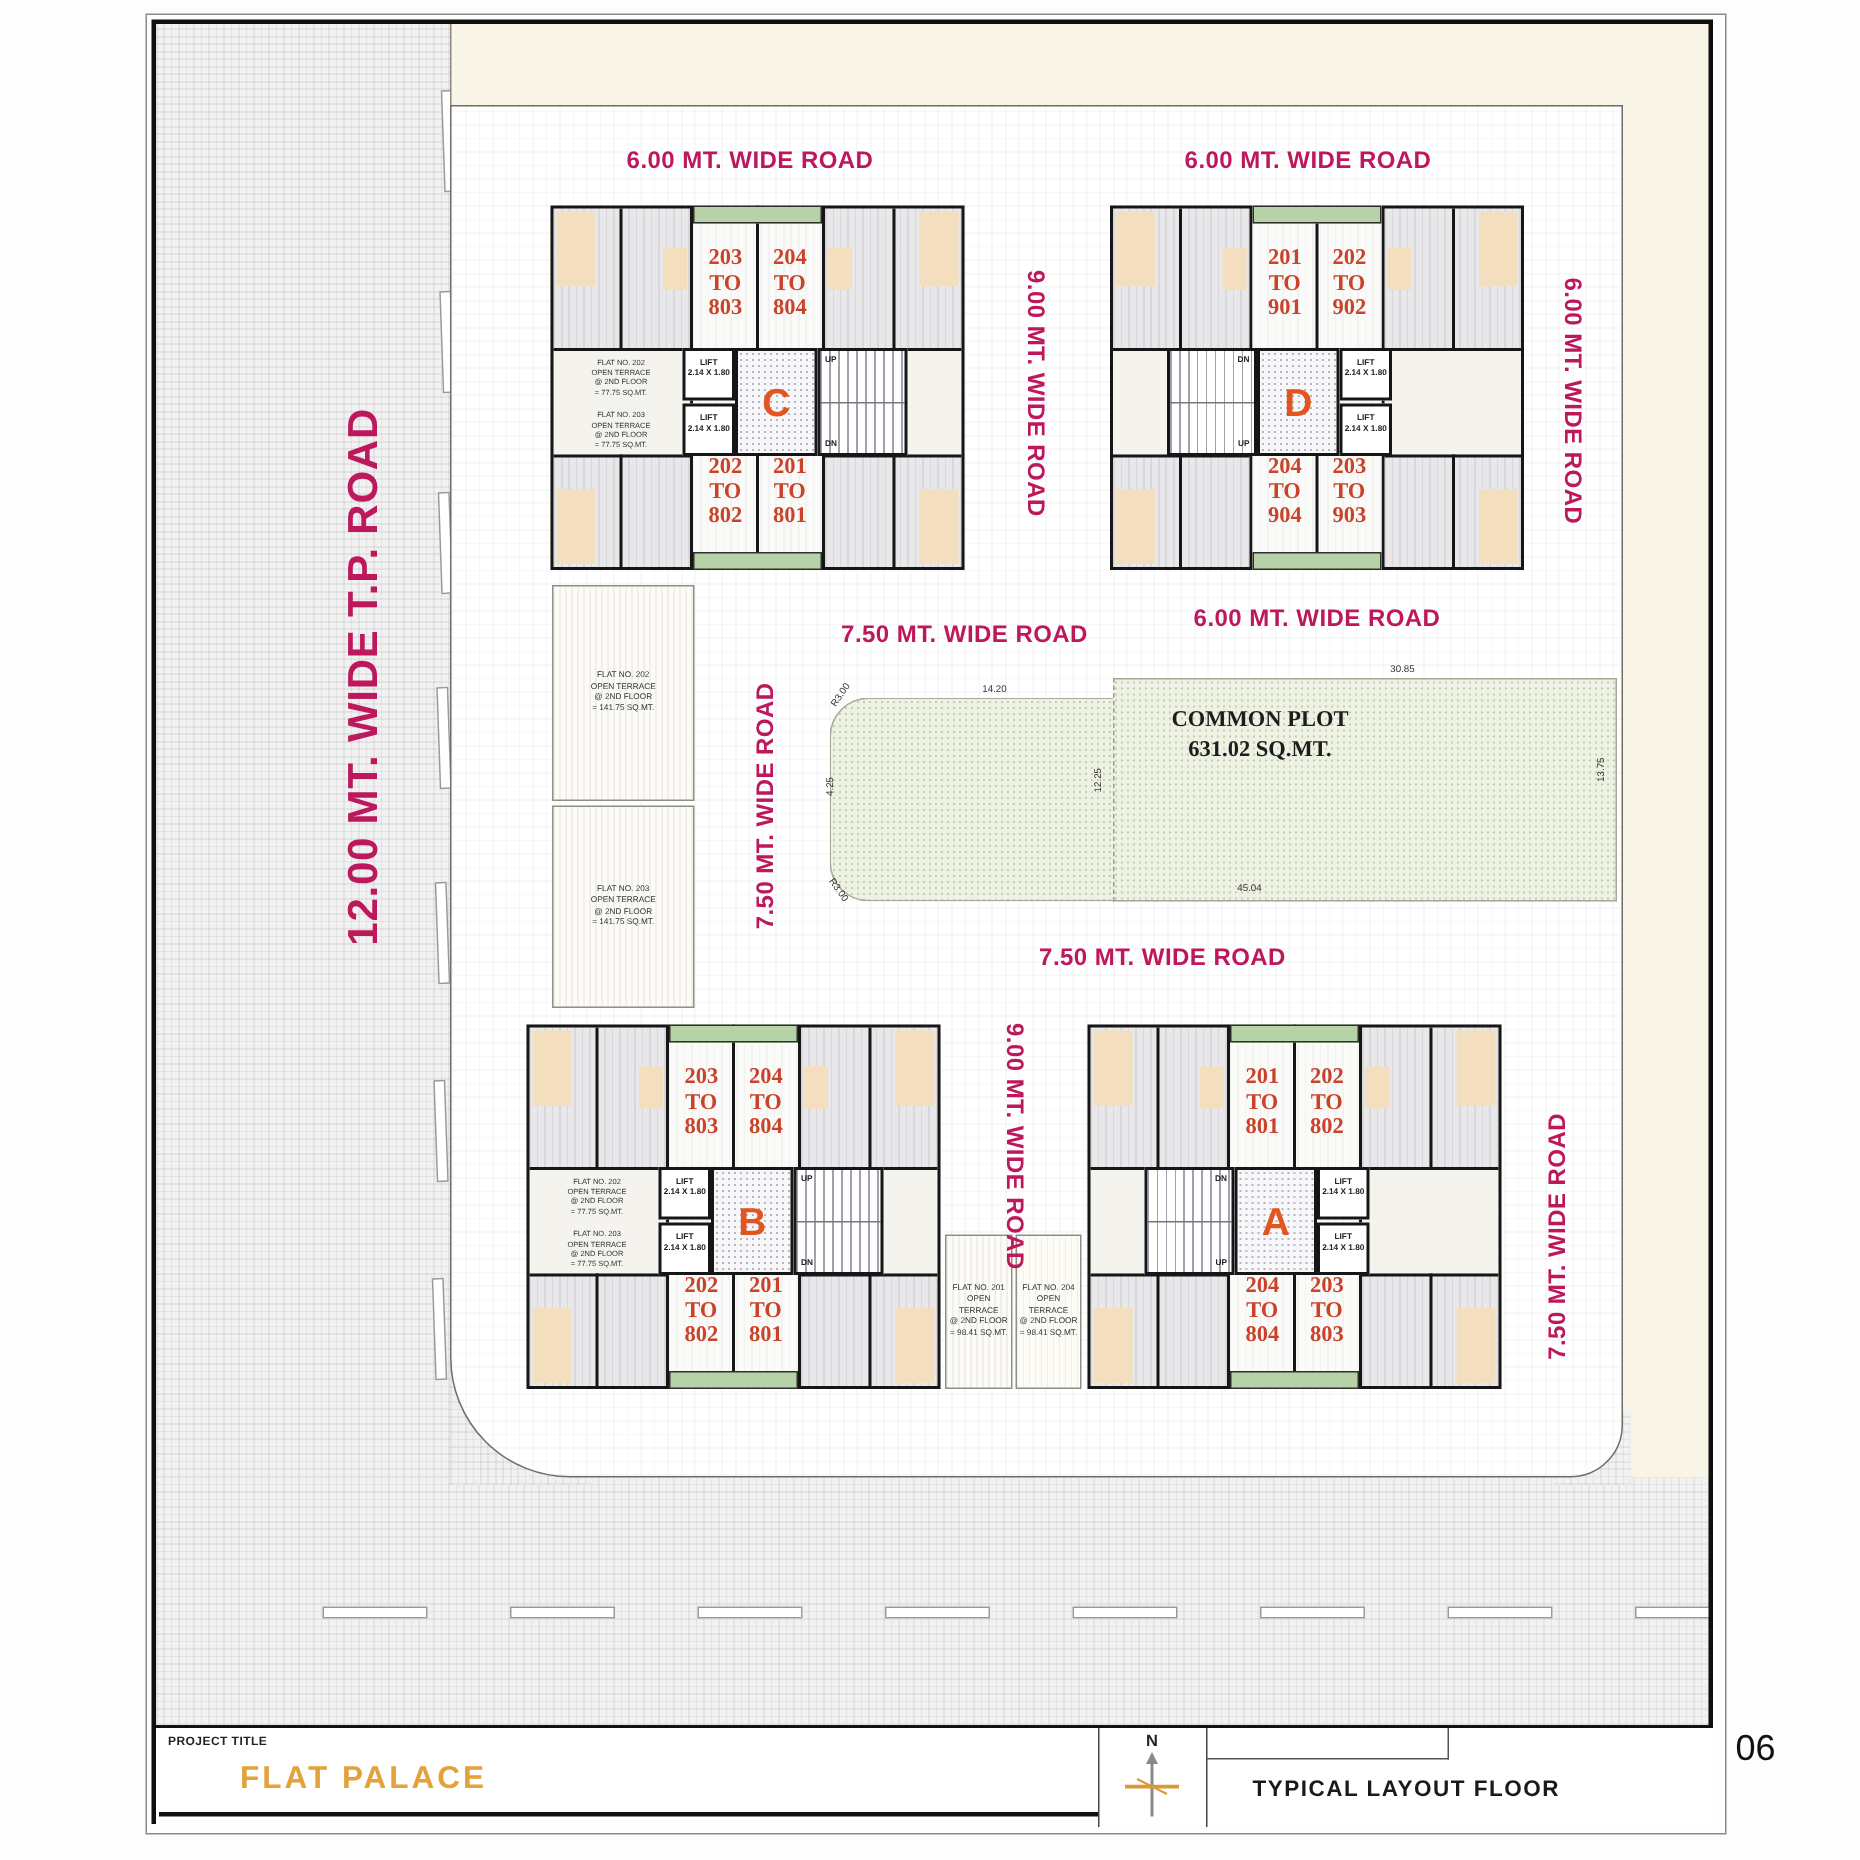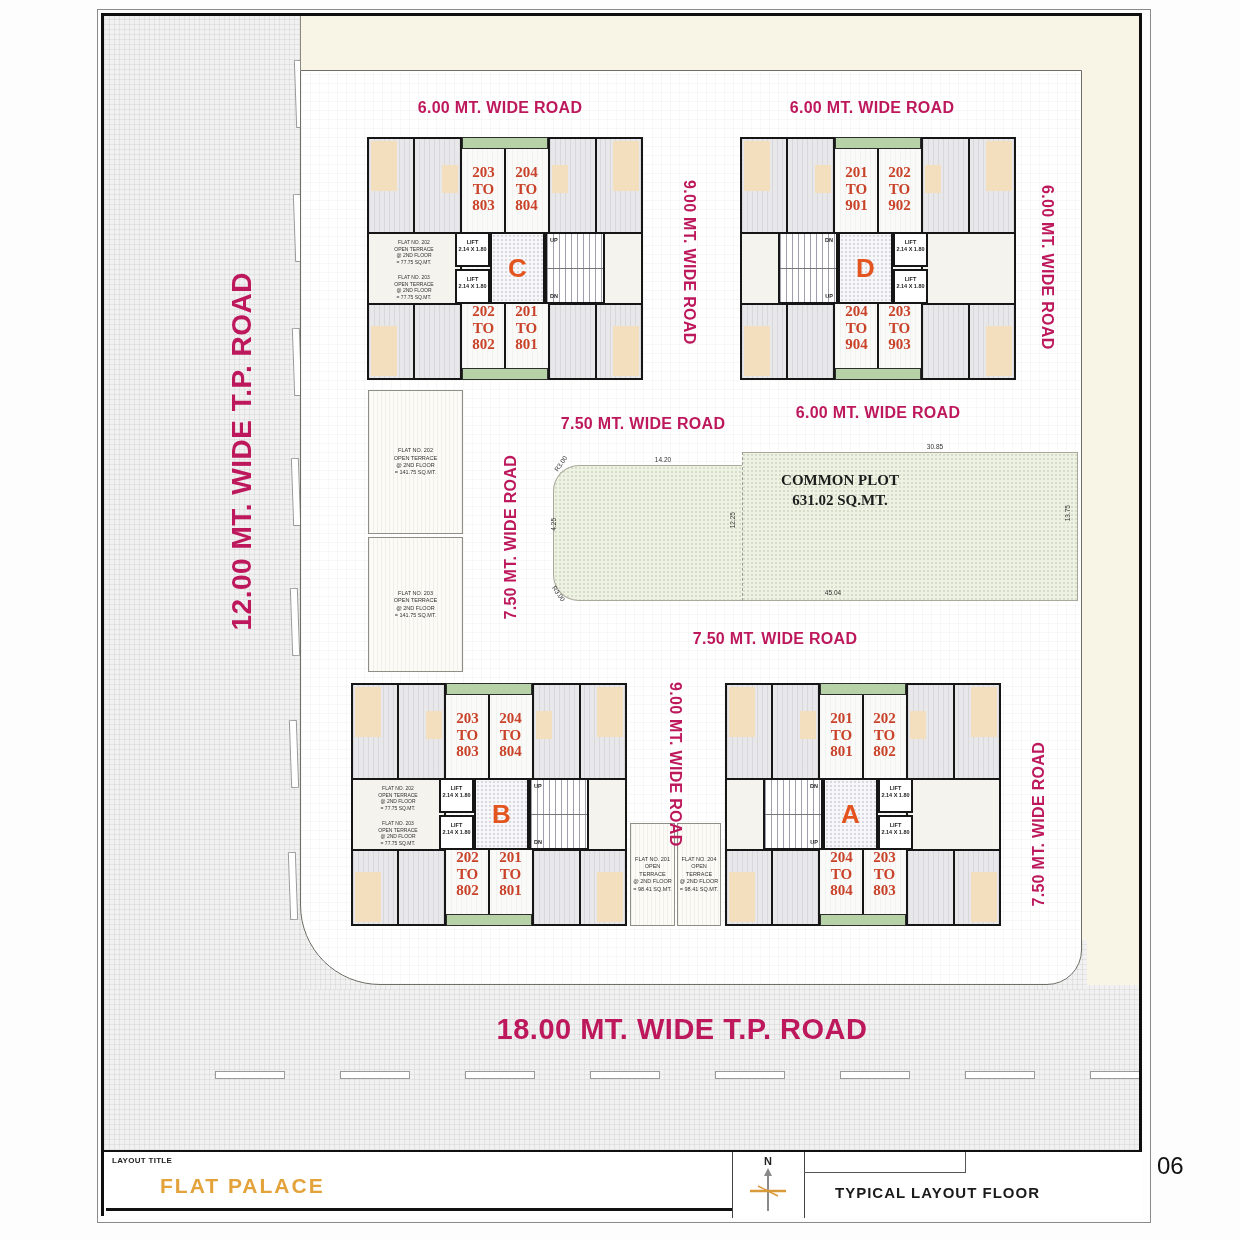--- a/index.html
+++ b/index.html
@@ -316,27 +316,26 @@
   <div class="rl cx" style="left:872px;top:99px">6.00 MT. WIDE ROAD</div>
   <div class="rl vcw" style="left:680px;top:180px">9.00 MT. WIDE ROAD</div>
   <div class="rl vcw" style="left:1038px;top:185px">6.00 MT. WIDE ROAD</div>
   <div class="rl cx" style="left:643px;top:415px">7.50 MT. WIDE ROAD</div>
   <div class="rl cx" style="left:878px;top:404px">6.00 MT. WIDE ROAD</div>
   <div class="rl vccw" style="left:502px;top:455px">7.50 MT. WIDE ROAD</div>
   <div class="rl cx" style="left:775px;top:630px">7.50 MT. WIDE ROAD</div>
   <div class="rl vcw" style="left:666px;top:682px">9.00 MT. WIDE ROAD</div>
   <div class="rl vccw" style="left:1030px;top:742px">7.50 MT. WIDE ROAD</div>
   <div class="rl vccw tp" style="left:226px;top:272px">12.00 MT. WIDE T.P. ROAD</div>
-  <div class="rl cx tp" style="left:682px;top:1013px;font-size:29px">18.00 MT. WIDE T.P. ROAD</div>
 
   <div class="tb">
     <div class="v1"></div>
     <div class="v2"></div>
     <div class="botline"></div>
-    <span class="lbl-sm" style="left:8px;top:4px">LAYOUT TITLE</span>
+    <span class="lbl-sm" style="left:8px;top:4px">PROJECT TITLE</span>
     <span class="royal">FLAT PALACE</span>
     <div class="north">
       <div class="nl">N</div>
       <svg width="44" height="46" viewBox="0 0 44 46">
         <line x1="22" y1="8" x2="22" y2="44" stroke="#8a8a8a" stroke-width="2"></line>
         <polygon points="22,1 18,9 26,9" fill="#8a8a8a"></polygon>
         <line x1="4" y1="24" x2="40" y2="24" stroke="#d99a3a" stroke-width="2.5"></line>
         <line x1="12" y1="19" x2="22" y2="24" stroke="#d99a3a" stroke-width="1.5"></line>
         <line x1="32" y1="29" x2="22" y2="24" stroke="#d99a3a" stroke-width="1.5"></line>
       </svg>

